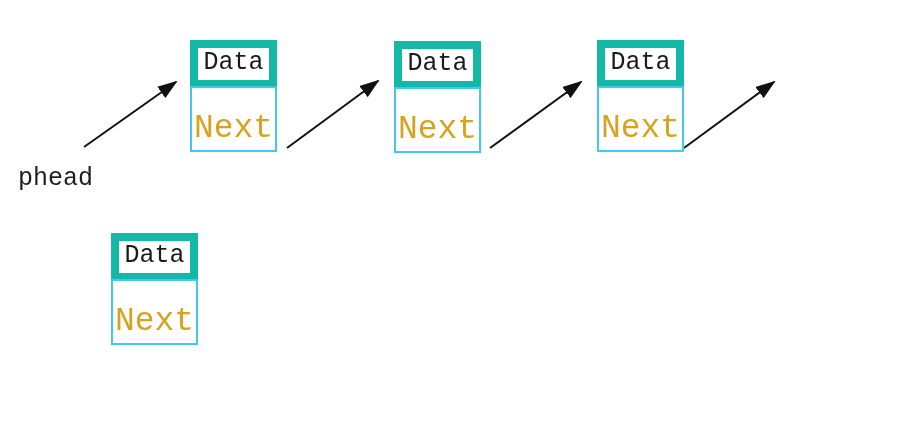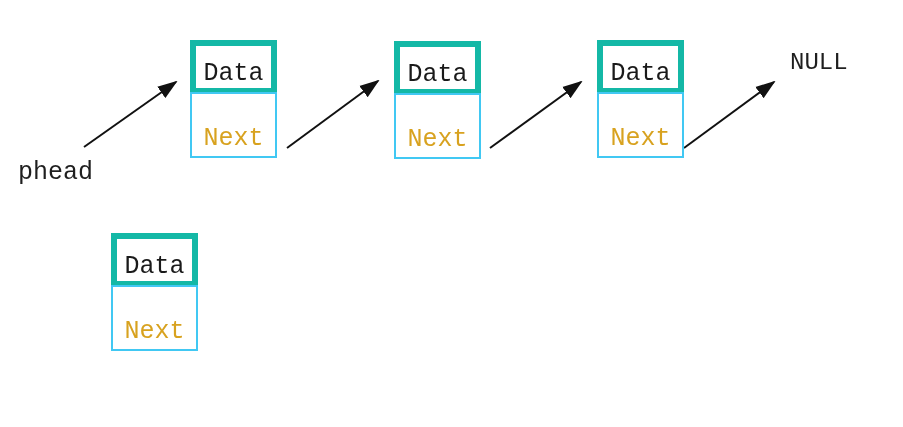--- a/index.html
+++ b/index.html
@@ -23,53 +23,53 @@
     height: 427px;
     z-index: 1;
   }
   .node {
     position: absolute;
     width: 87px;
     z-index: 2;
   }
   .cell-data {
     box-sizing: border-box;
-    height: 54px;
-    border: 6px solid #14b8a6;
+    height: 48px;
+    border: 8px solid #14b8a6;
     background: #ffffff;
     display: flex;
-    align-items: flex-end;
+    align-items: flex-start;
     justify-content: center;
     font-size: 25px;
     color: #1a1a1a;
   }
   .cell-next {
     box-sizing: border-box;
     height: 66px;
     margin-top: -2px;
     border: 2px solid #41c8f3;
     background: #ffffff;
     display: flex;
     align-items: flex-end;
     justify-content: center;
     padding-bottom: 3px;
-    font-size: 25px;
+    font-size: 33px;
     color: #d8a21f;
   }
   .node1 { left: 190px; top: 40px; }
   .node2 { left: 394px; top: 41px; }
   .node3 { left: 597px; top: 40px; }
   .node-new { left: 111px; top: 233px; }
   .label {
     position: absolute;
     color: #1f1f1f;
     z-index: 2;
     white-space: nowrap;
   }
-  .phead-label { left: 18px; top: 158px; font-size: 25px; }
+  .phead-label { left: 18px; top: 164px; font-size: 25px; }
   .null-label  { left: 790px; top: 49px; font-size: 24px; }
   .newnode-label {
     left: 111px; top: 364px; width: 95px;
     text-align: center;
     font-size: 26px;
     font-family: "Liberation Sans", "DejaVu Sans", sans-serif;
   }
 </style>
 </head>
 <body>
@@ -110,21 +110,20 @@
 
   <div class="node node3">
     <div class="cell-data">
       <span>Data</span>
     </div>
     <div class="cell-next">
       <span>Next</span>
     </div>
   </div>
 
-  <div class="label null-label">NULL</div>
 
   <div class="node node-new">
     <div class="cell-data">
       <span>Data</span>
     </div>
     <div class="cell-next">
       <span>Next</span>
     </div>
   </div>
 

